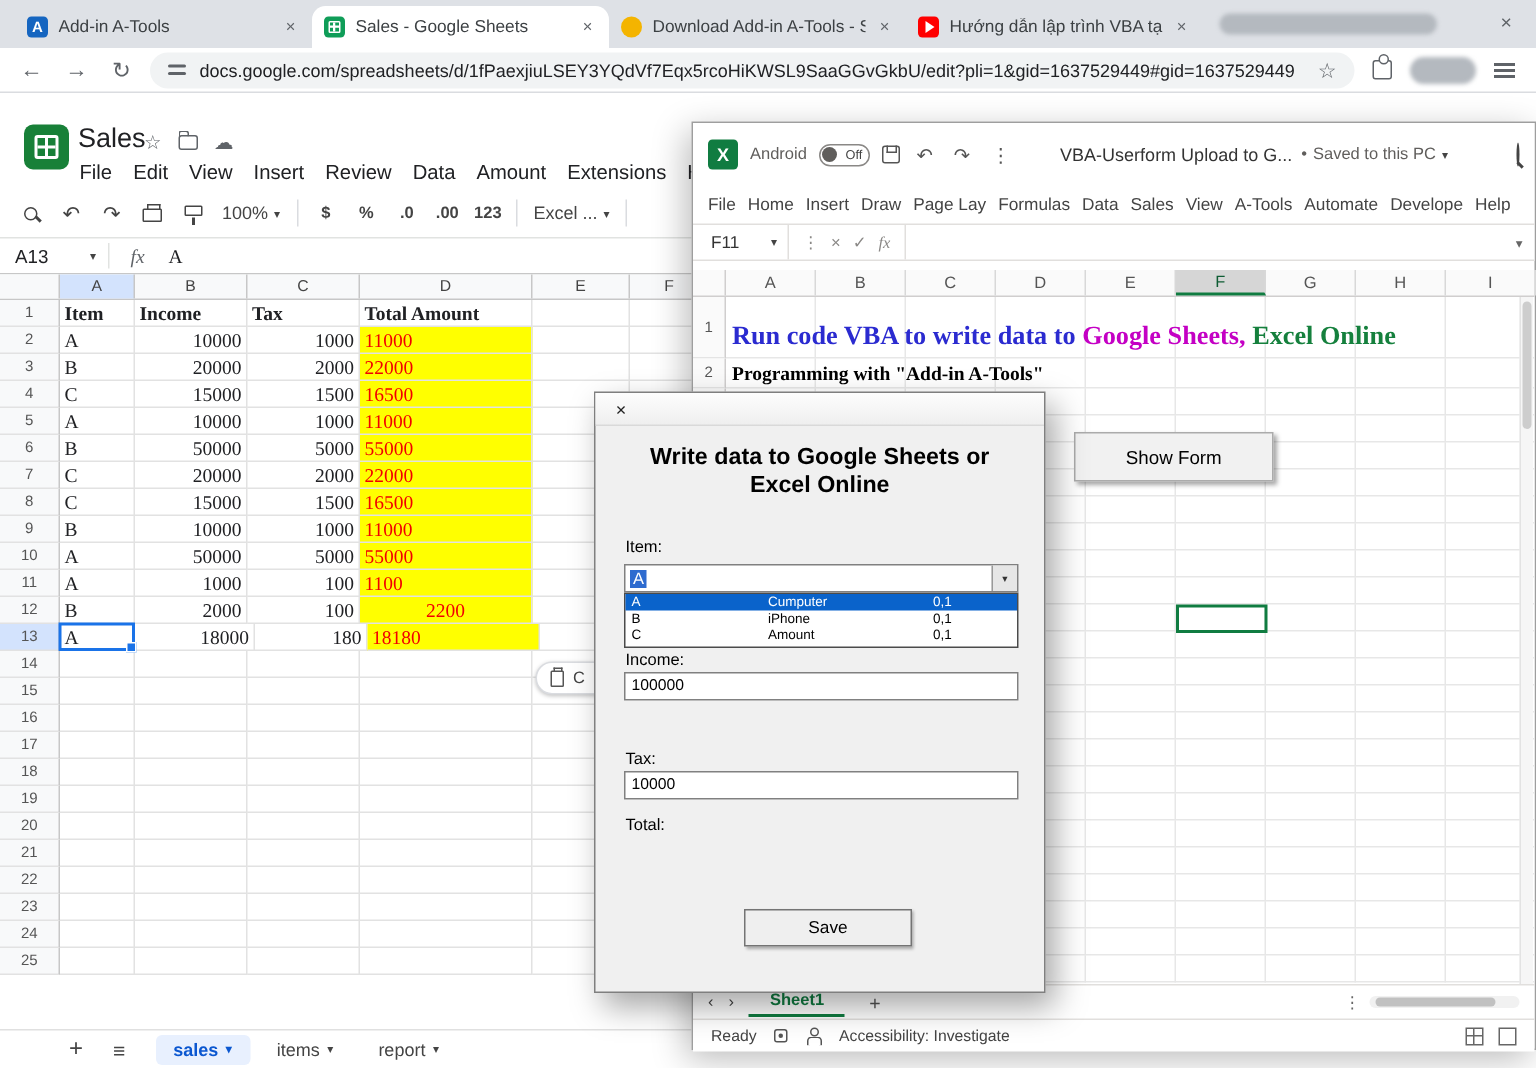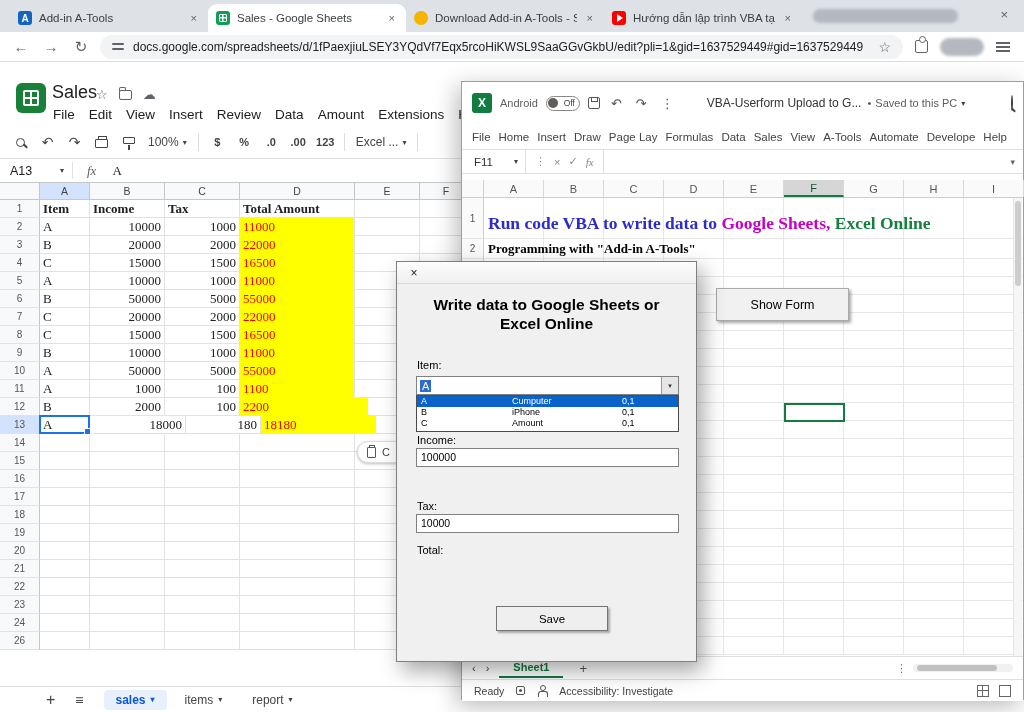--- a/index.html
+++ b/index.html
@@ -376,28 +376,28 @@
             <div class="gs-cell num" style="width: 75px;">100</div>
             <div class="gs-cell total" style="width: 115px;">1100</div>
             <div class="gs-cell" style="width: 65px;"></div>
             <div class="gs-cell" style="width: 53px;"></div>
           </div>
           <div class="gs-row">
             <div class="gs-rn">12</div>
             <div class="gs-cell" style="width: 50px;">B</div>
             <div class="gs-cell num" style="width: 75px;">2000</div>
             <div class="gs-cell num" style="width: 75px;">100</div>
-            <div class="gs-cell total" style="width: 128px;">2200</div>
+            <div class="gs-cell total" style="width: 115px; text-align: center;">2200</div>
             <div class="gs-cell" style="width: 65px;"></div>
             <div class="gs-cell" style="width: 53px;"></div>
           </div>
           <div class="gs-row">
             <div class="gs-rn sel">13</div>
             <div class="gs-cell" style="width: 50px;">A</div>
-            <div class="gs-cell num" style="width: 96px;">18000</div>
+            <div class="gs-cell num" style="width: 80px;">18000</div>
             <div class="gs-cell num" style="width: 75px;">180</div>
             <div class="gs-cell total" style="width: 115px;">18180</div>
             <div class="gs-cell" style="width: 65px;"></div>
             <div class="gs-cell" style="width: 53px;"></div>
           </div>
           <div class="gs-row">
             <div class="gs-rn">14</div>
             <div class="gs-cell" style="width: 50px;"></div>
             <div class="gs-cell" style="width: 75px;"></div>
             <div class="gs-cell" style="width: 75px;"></div>
@@ -489,21 +489,21 @@
           <div class="gs-row">
             <div class="gs-rn">24</div>
             <div class="gs-cell" style="width: 50px;"></div>
             <div class="gs-cell" style="width: 75px;"></div>
             <div class="gs-cell" style="width: 75px;"></div>
             <div class="gs-cell" style="width: 115px;"></div>
             <div class="gs-cell" style="width: 65px;"></div>
             <div class="gs-cell" style="width: 53px;"></div>
           </div>
           <div class="gs-row">
-            <div class="gs-rn">26</div>
+            <div class="gs-rn">25</div>
             <div class="gs-cell" style="width: 50px;"></div>
             <div class="gs-cell" style="width: 75px;"></div>
             <div class="gs-cell" style="width: 75px;"></div>
             <div class="gs-cell" style="width: 115px;"></div>
             <div class="gs-cell" style="width: 65px;"></div>
             <div class="gs-cell" style="width: 53px;"></div>
           </div>
         </div>
       <div class="gs-sel"></div>
     </div>

